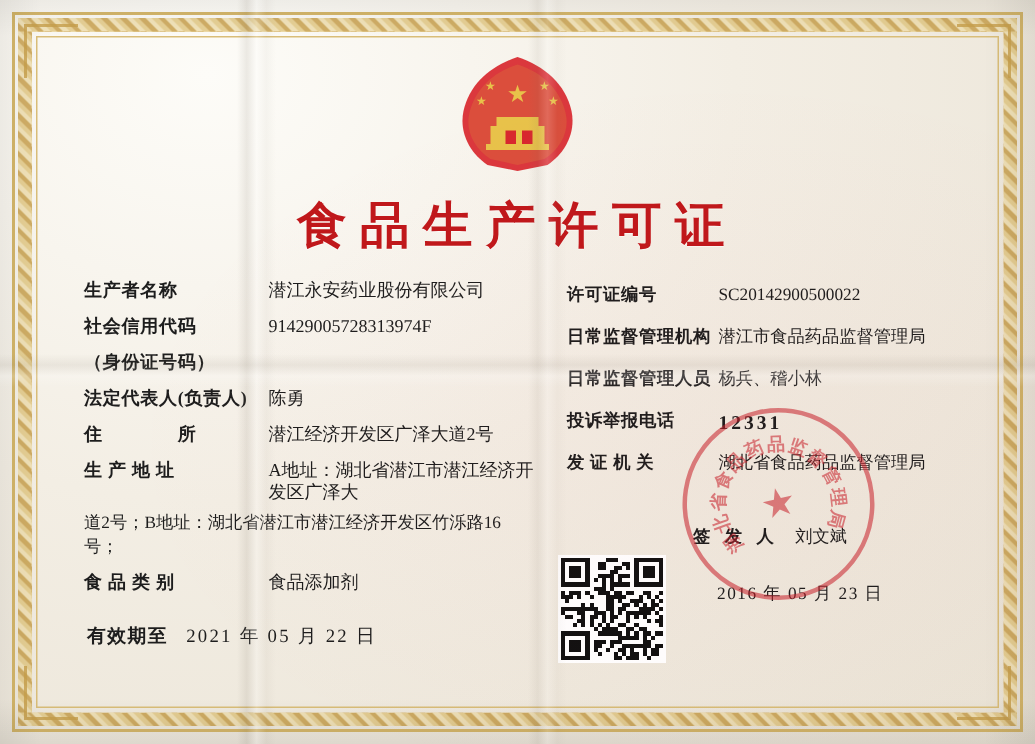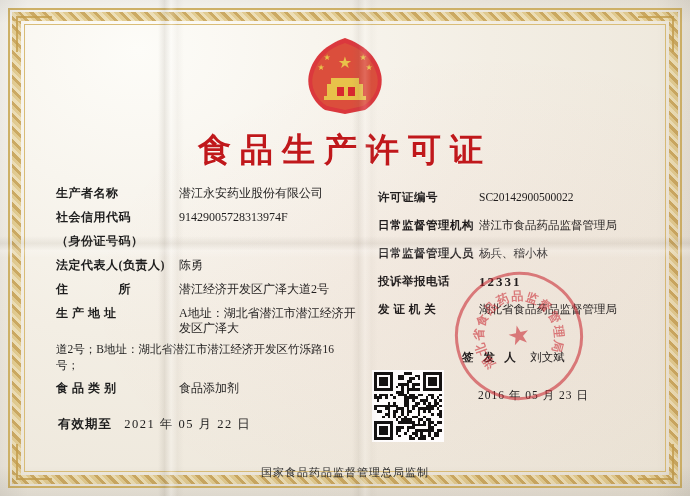--- a/index.html
+++ b/index.html
@@ -620,14 +620,13 @@
         <rect x="21" y="24" width="1" height="1" fill="#111111"></rect>
       </svg>
   </div>
 
   <div class="watermark"></div>
   <div class="fold"></div>
   <div class="crease c1"></div>
   <div class="crease c2"></div>
   <div class="crease-h"></div>
 
-  <div class="footer">国家食品药品监督管理总局监制</div>
 </div>
 
 </body></html>

